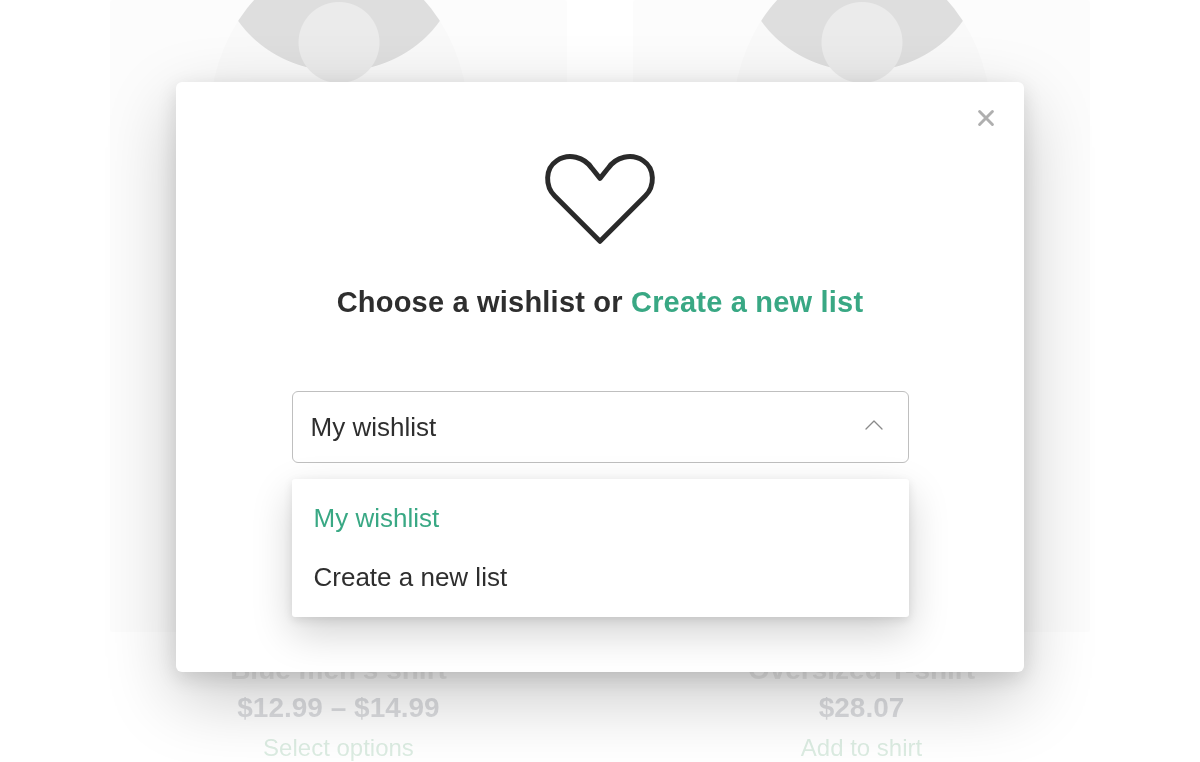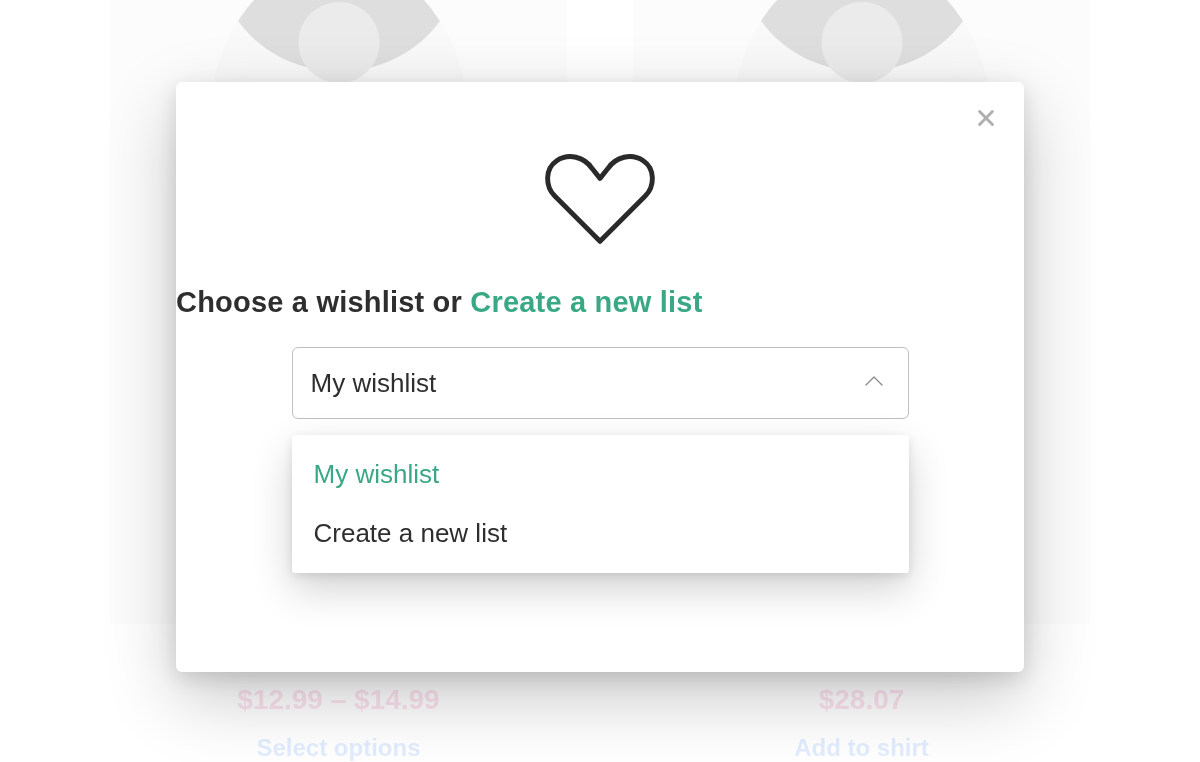--- a/index.html
+++ b/index.html
@@ -14,22 +14,22 @@
     width:457px; height:635px; background:#eaeaea; border-radius:2px;
     display:flex; align-items:flex-start; justify-content:center; overflow:hidden;
   }
   .silhouette { width:260px; height:330px; margin-top:-40px;
     background: radial-gradient(circle at 50% 25%, #777 0 40px, transparent 41px),
                 radial-gradient(ellipse 130px 120px at 50% 0%, #222 0 120px, transparent 121px),
                 #d5d5d5;
     border-radius:50% 50% 0 0;
   }
   .product-title { margin-top:22px; font-size:28px; font-weight:700; color:#7e7e7e; }
-  .product-price { margin-top:6px; font-size:28px; font-weight:600; color:#ec4899; }
-  .product-action { margin-top:18px; font-size:24px; font-weight:700; color:#3b82f6; }
+  .product-price { margin-top:6px; font-size:28px; font-weight:600; color:#0f172a; }
+  .product-action { margin-top:10px; font-size:24px; font-weight:400; color:#15803d; }
 
   
   .overlay-wash { position:absolute; left:0; top:0; width:1200px; height:762px; background:rgba(255,255,255,0.85); }
 
   
   .modal {
     position:absolute; left:176px; top:82px; width:848px; height:590px;
     background:#fff; border-radius:6px;
     box-shadow: 0 25px 70px rgba(0,0,0,0.22), 0 6px 20px rgba(0,0,0,0.12);
     padding-top:70px;
@@ -37,21 +37,21 @@
   .close-btn {
     position:absolute; top:22px; right:24px; width:28px; height:28px;
     color:#afafaf; cursor:pointer;
     display:flex; align-items:center; justify-content:center;
   }
   .close-btn svg { width:22px; height:22px; stroke:currentColor; stroke-width:3.2; stroke-linecap:round; }
 
   .heart { display:flex; justify-content:center; margin-bottom:34px; }
   .heart svg { width:118px; height:100px; stroke:#2a2a2a; stroke-width:5; fill:none; stroke-linecap:round; stroke-linejoin:round; }
 
-  .headline { font-size:29px; font-weight:700; letter-spacing:0.2px; margin-bottom:28px; }
+  .headline { text-align:center; font-size:29px; font-weight:700; letter-spacing:0.2px; margin-bottom:72px; }
   .headline .choose { color:#2e2e2e; }
   .headline .create-link { color:#39a884; cursor:pointer; }
 
   
   .select-wrap { width:617px; margin:16px auto; position:relative; }
   .select-ctrl {
     width:100%; height:72px; border:1px solid #bfbfbf; border-radius:6px;
     display:flex; align-items:center; justify-content:space-between;
     padding:0 24px 0 18px; cursor:pointer; background:#fff;
   }

